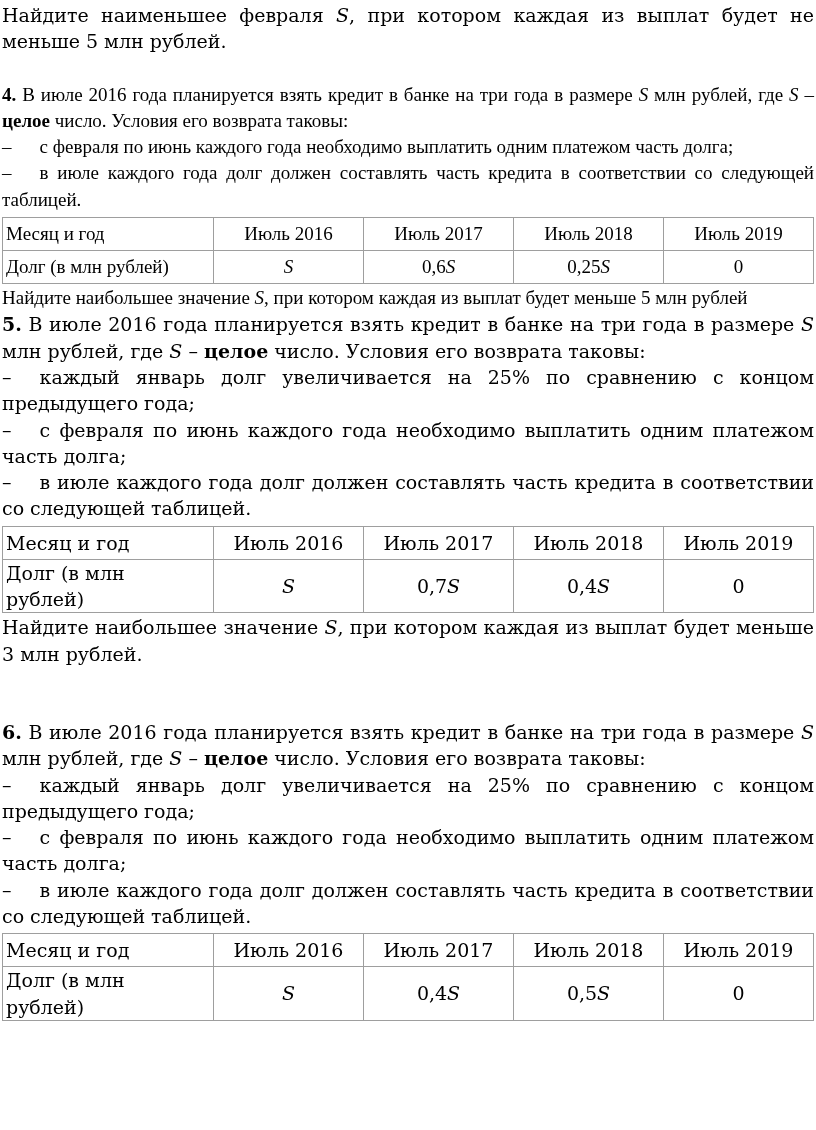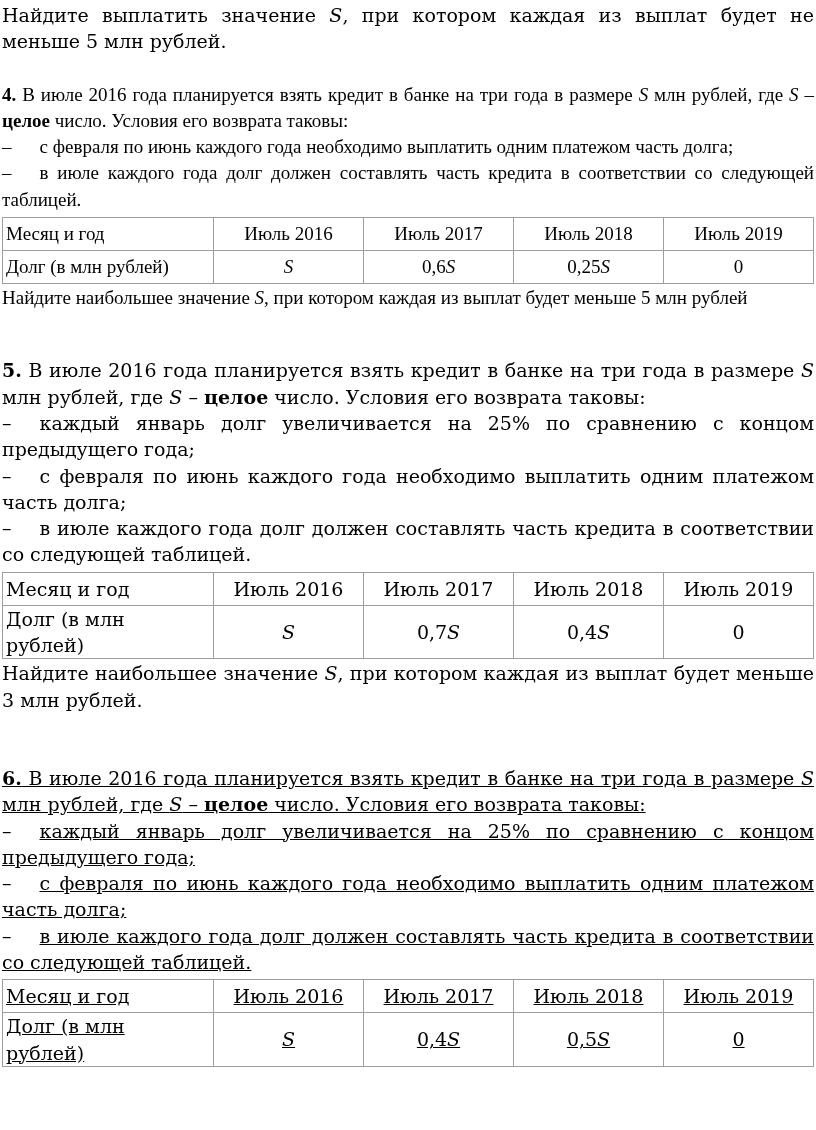--- a/index.html
+++ b/index.html
@@ -11,41 +11,41 @@
     font-size: 19px; line-height: 26.3px;
     padding: 2px 2px 0 2px;
   }
   .para { text-align: justify; }
   .num { font-weight: bold; }
   .bold-word { font-weight: bold; }
   .var-s { font-style: italic; }
   .dash { display: inline-block; }
   .tab { display: inline-block; width: 28px; }
   section.problem-4 { margin-top: 27px; font-family: Liberation Serif, serif; }
-  section.problem-5 { margin-top: 46px; }
-  section.problem-6 { margin-top: 52px; text-decoration: underline; }
+  section.problem-5 { }
+  section.problem-6 { margin-top: 52px; }
   table.debt-table {
     border-collapse: collapse; width: 100%;
     table-layout: fixed; margin-top: 4px;
   }
   .debt-table th, .debt-table td {
     border: 1px solid #9e9e9e;
     height: 33px; font-weight: normal;
     text-align: center; vertical-align: middle;
     padding: 0 9px; font-size: 19px;
   }
   .debt-table .c0 { width: 211px; text-align: left; padding-left: 3px; }
   .closing { margin-top: 1px; }
 </style>
 </head>
 <body>
 
 <div>
 
-  <p class="para"><span>Найдите выплатить значение </span><i class="var-s">S</i><span>, при котором каждая из выплат будет не меньше 5 млн рублей.</span></p>
+  <p class="para"><span>Найдите наименьшее февраля </span><i class="var-s">S</i><span>, при котором каждая из выплат будет не меньше 5 млн рублей.</span></p>
 
   <section class="problem-4">
     <p class="para"><b class="num">4.</b><span> В июле 2016 года планируется взять кредит в банке на три года в размере </span><i class="var-s">S</i><span> млн рублей, где </span><i class="var-s">S</i><span> – </span><b class="bold-word">целое</b><span> число. Условия его возврата таковы:</span></p>
     <p class="para"><span class="dash">–</span><span class="tab"></span><span>с февраля по июнь каждого года необходимо выплатить одним платежом часть долга;</span></p>
     <p class="para"><span class="dash">–</span><span class="tab"></span><span>в июле каждого года долг должен составлять часть кредита в соответствии со следующей таблицей.</span></p>
     <table class="debt-table">
       <tbody>
         <tr>
           <th class="c0">Месяц и год</th>
           <th>Июль 2016</th>

